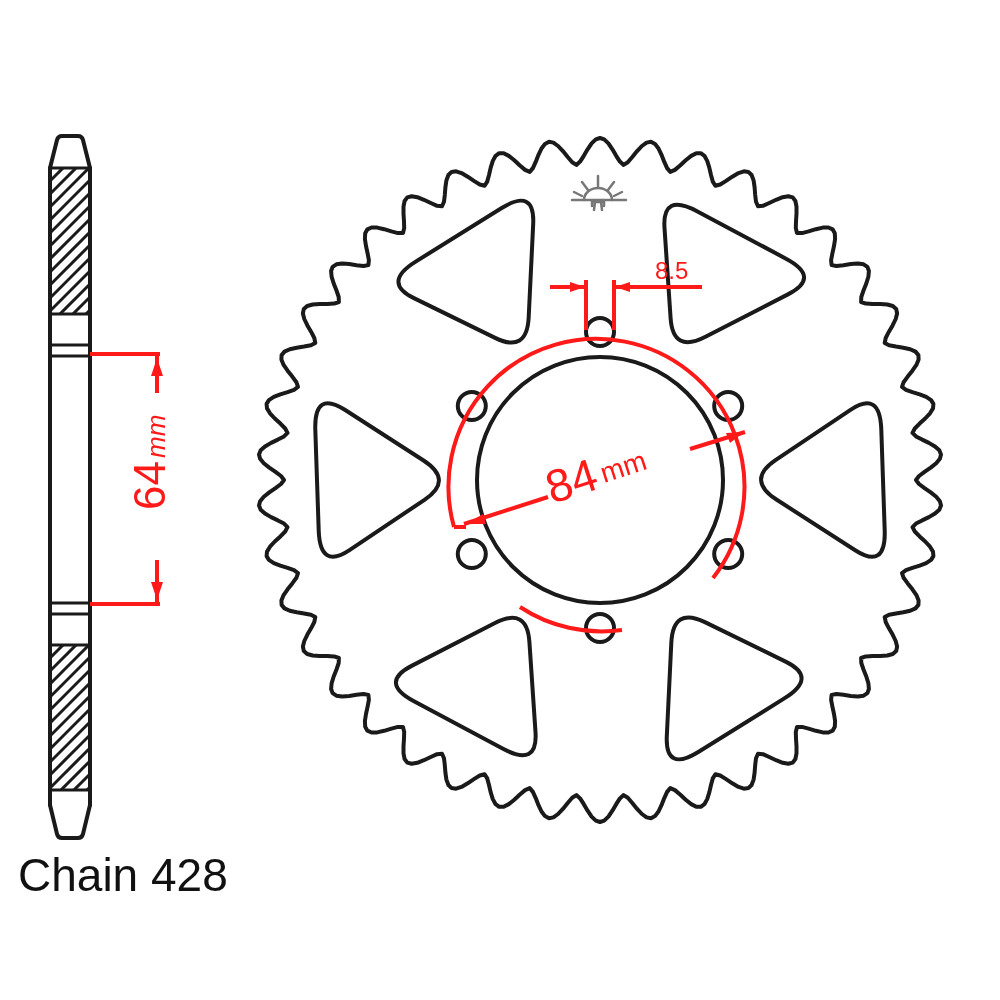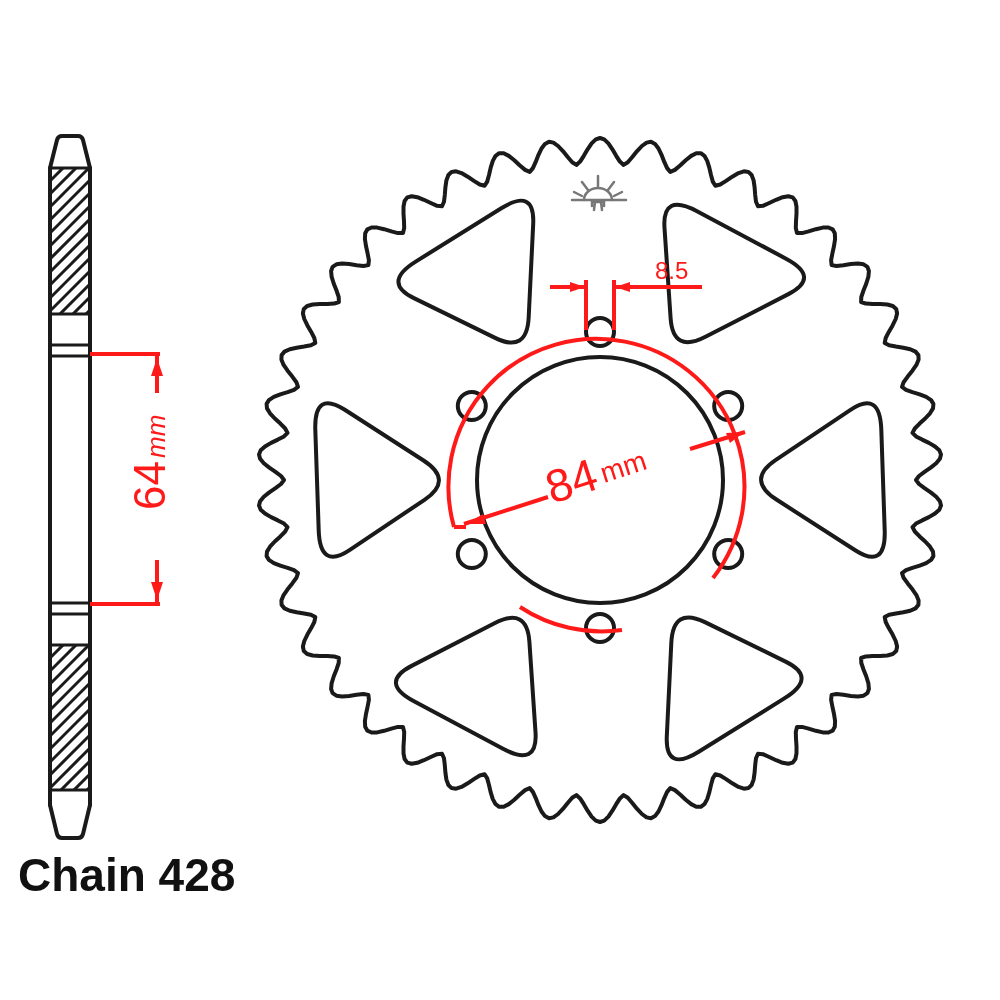--- a/index.html
+++ b/index.html
@@ -7,21 +7,21 @@
   #canvas { position: absolute; left: 0; top: 0; width: 1000px; height: 1000px; }
   .outline { fill: none; stroke: #1a1a1a; stroke-width: 4; stroke-linejoin: round; stroke-linecap: round; }
   .thin { fill: none; stroke: #1a1a1a; stroke-width: 3; }
   .dim { fill: none; stroke: #ff1a1a; stroke-width: 4; stroke-linecap: butt; }
   .dim-fill { fill: #ff1a1a; stroke: none; }
   .hatch { stroke: #1a1a1a; stroke-width: 3; }
   .logo { stroke: #777777; stroke-width: 2.5; fill: none; stroke-linecap: round; }
   .dim-text { fill: #ff1a1a; font-family: "Liberation Sans", sans-serif; }
   .caption {
     position: absolute; left: 18px; top: 848px;
-    font-family: "Liberation Sans", sans-serif; font-weight: bold;
+    font-family: "Liberation Sans", sans-serif; font-weight: normal;
     font-size: 46px; color: #111111; letter-spacing: 0px;
   }
 </style>
 </head>
 <body>
 
 <svg id="canvas" viewBox="0 0 1000 1000" xmlns="http://www.w3.org/2000/svg">
 
   <g>
 

